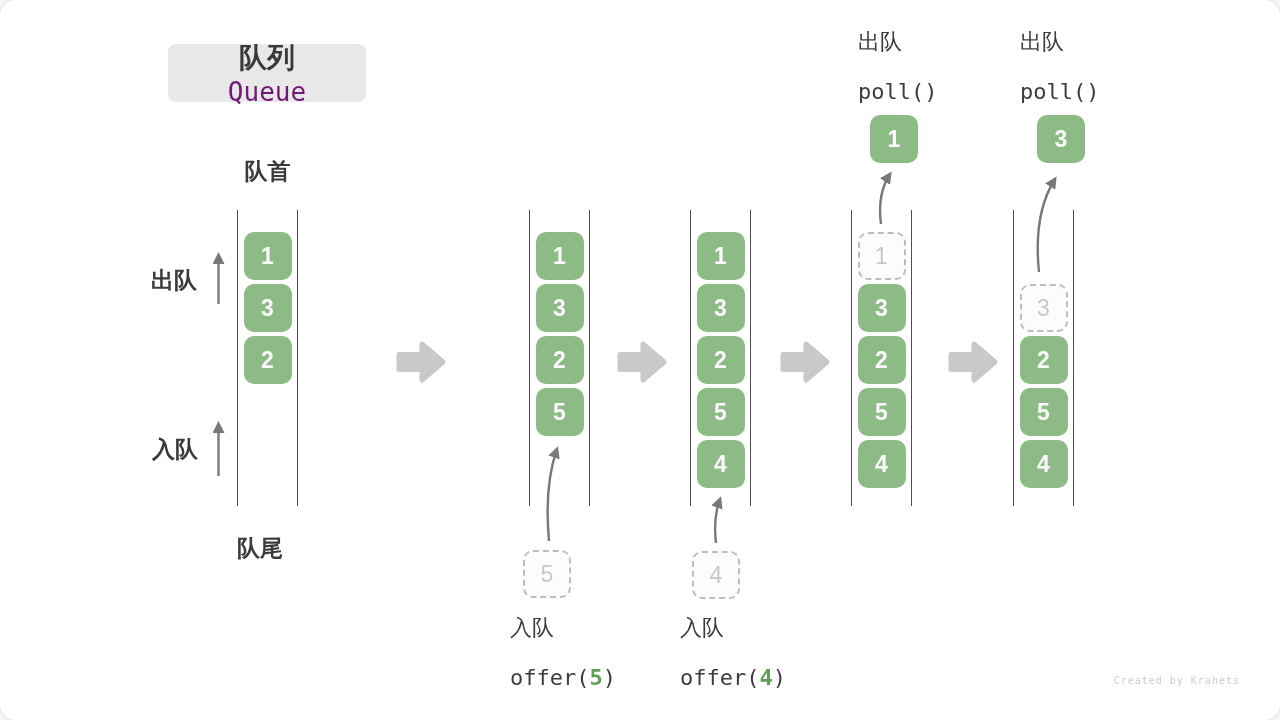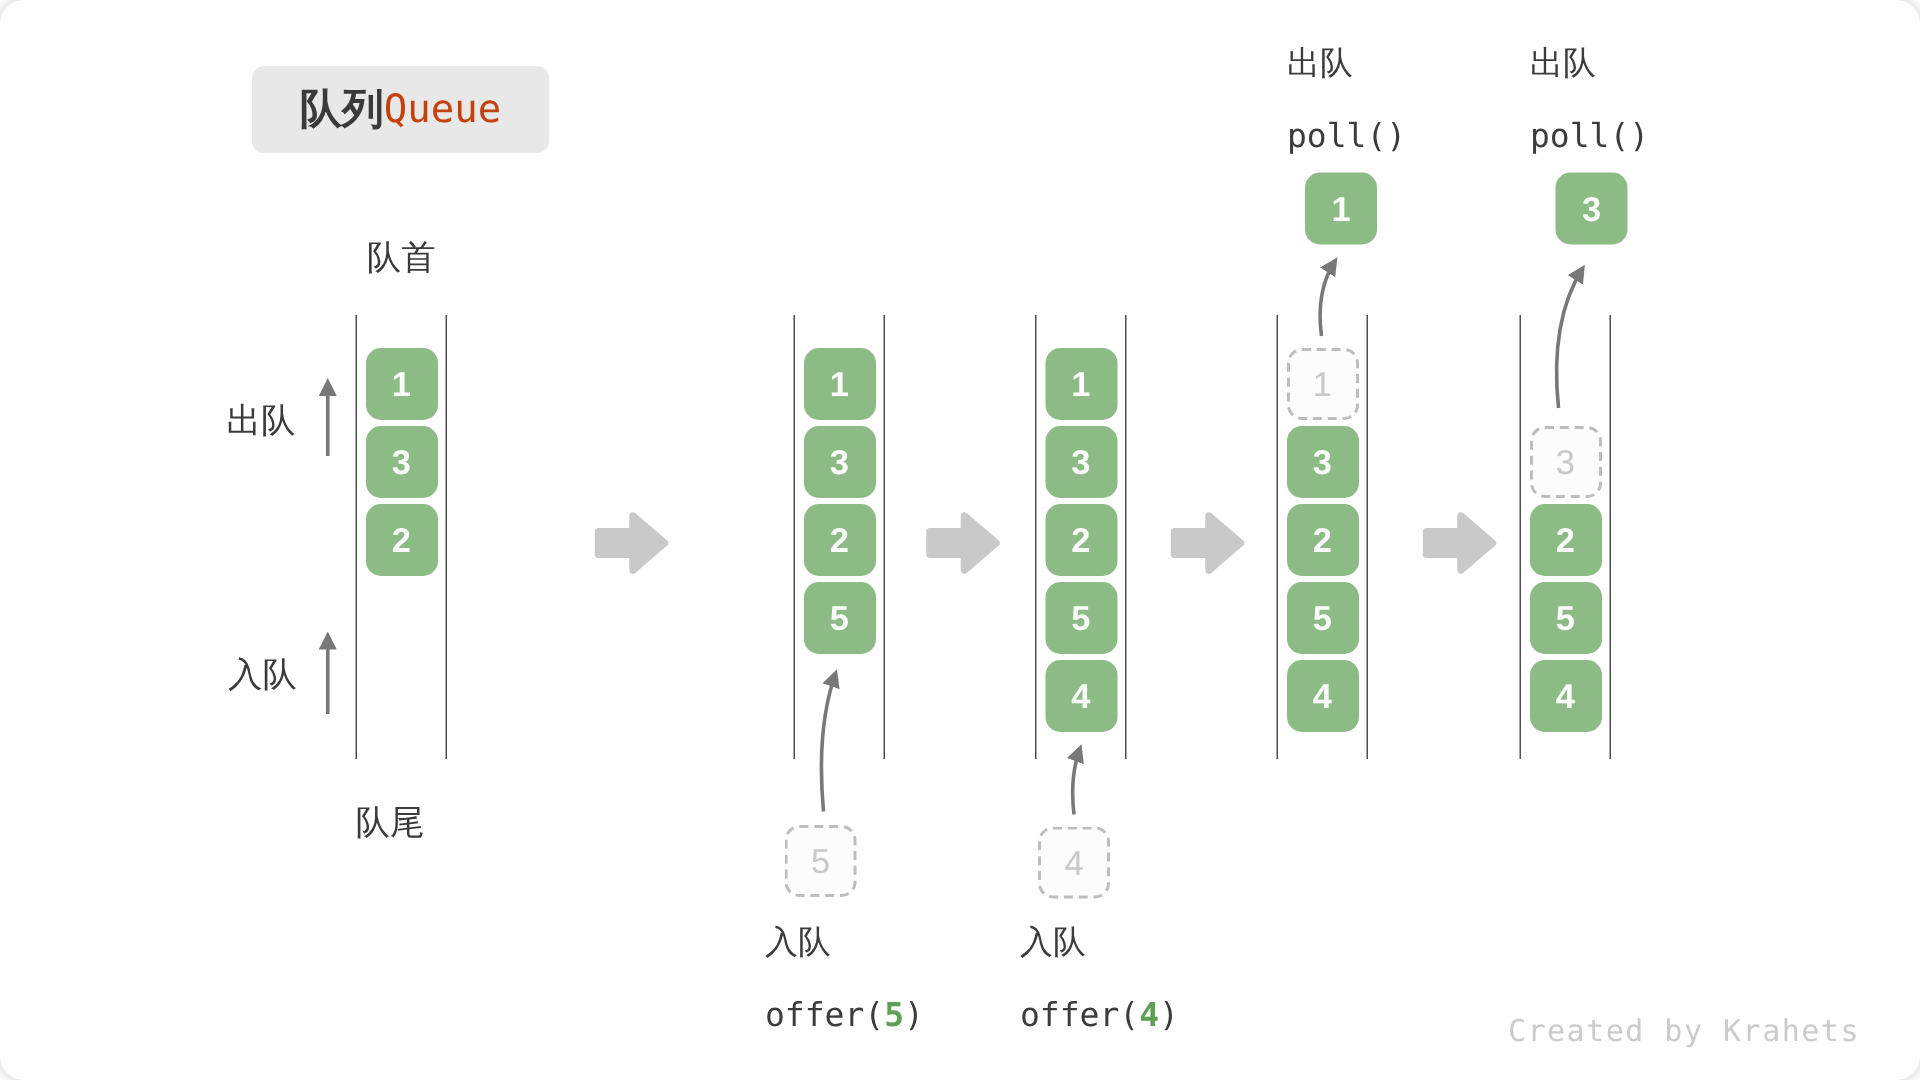--- a/index.html
+++ b/index.html
@@ -10,27 +10,27 @@
     border-radius: 16px;
     box-shadow: 0 0 10px rgba(0,0,0,0.20);
     overflow: hidden;
     font-family: "Liberation Sans", sans-serif;
     color: #3c3c3c;
   }
   .title-box {
     position: absolute; left: 168px; top: 44px;
     width: 198px; height: 58px;
     background: #e8e8e8; border-radius: 8px;
-    display: flex; align-items: center; justify-content: center; gap: 0;
+    display: flex; align-items: center; justify-content: center; gap: 0; flex-direction: column;
   }
   .title-zh { font-size: 28px; font-weight: bold; color: #3a3a3a; }
-  .title-en { font-family: "DejaVu Sans Mono", monospace; font-size: 26px; color: #c2410c; }
+  .title-en { font-family: "DejaVu Sans Mono", monospace; font-size: 26px; color: #701a75; }
 
   .side-label {
-    position: absolute; font-size: 23px; font-weight: normal; color: #3a3a3a;
+    position: absolute; font-size: 23px; font-weight: bold; color: #3a3a3a;
     white-space: nowrap;
   }
   .lbl-front { left: 237px; top: 156px; width: 61px; text-align: center; }
   .lbl-rear  { left: 237px; top: 533px; width: 61px; }
   .lbl-deq   { left: 151px; top: 265px; }
   .lbl-enq   { left: 152px; top: 434px; }
 
   .qcol {
     position: absolute; top: 210px; width: 61px; height: 296px;
     border-left: 1.5px solid #4f4f4f; border-right: 1.5px solid #4f4f4f;
@@ -78,21 +78,21 @@
     color: #3c3c3c; line-height: 30px; margin-top: 21px;
   }
   .op-arg { color: #5da054; font-weight: bold; }
   .deq-grp-1 { left: 858px; top: 28px; }
   .deq-grp-2 { left: 1020px; top: 28px; }
   .enq-grp-1 { left: 510px; top: 614px; }
   .enq-grp-2 { left: 680px; top: 614px; }
 
   .watermark {
     position: absolute; right: 40px; top: 675px;
-    font-family: "DejaVu Sans Mono", monospace; font-size: 20px;
+    font-family: "DejaVu Sans Mono", monospace; font-size: 10px;
     color: #cbcbcb; letter-spacing: 1px;
   }
   .arrow-layer {
     position: absolute; left: 0; top: 0; width: 1280px; height: 720px;
     pointer-events: none;
   }
 </style>
 </head>
 <body>
 

